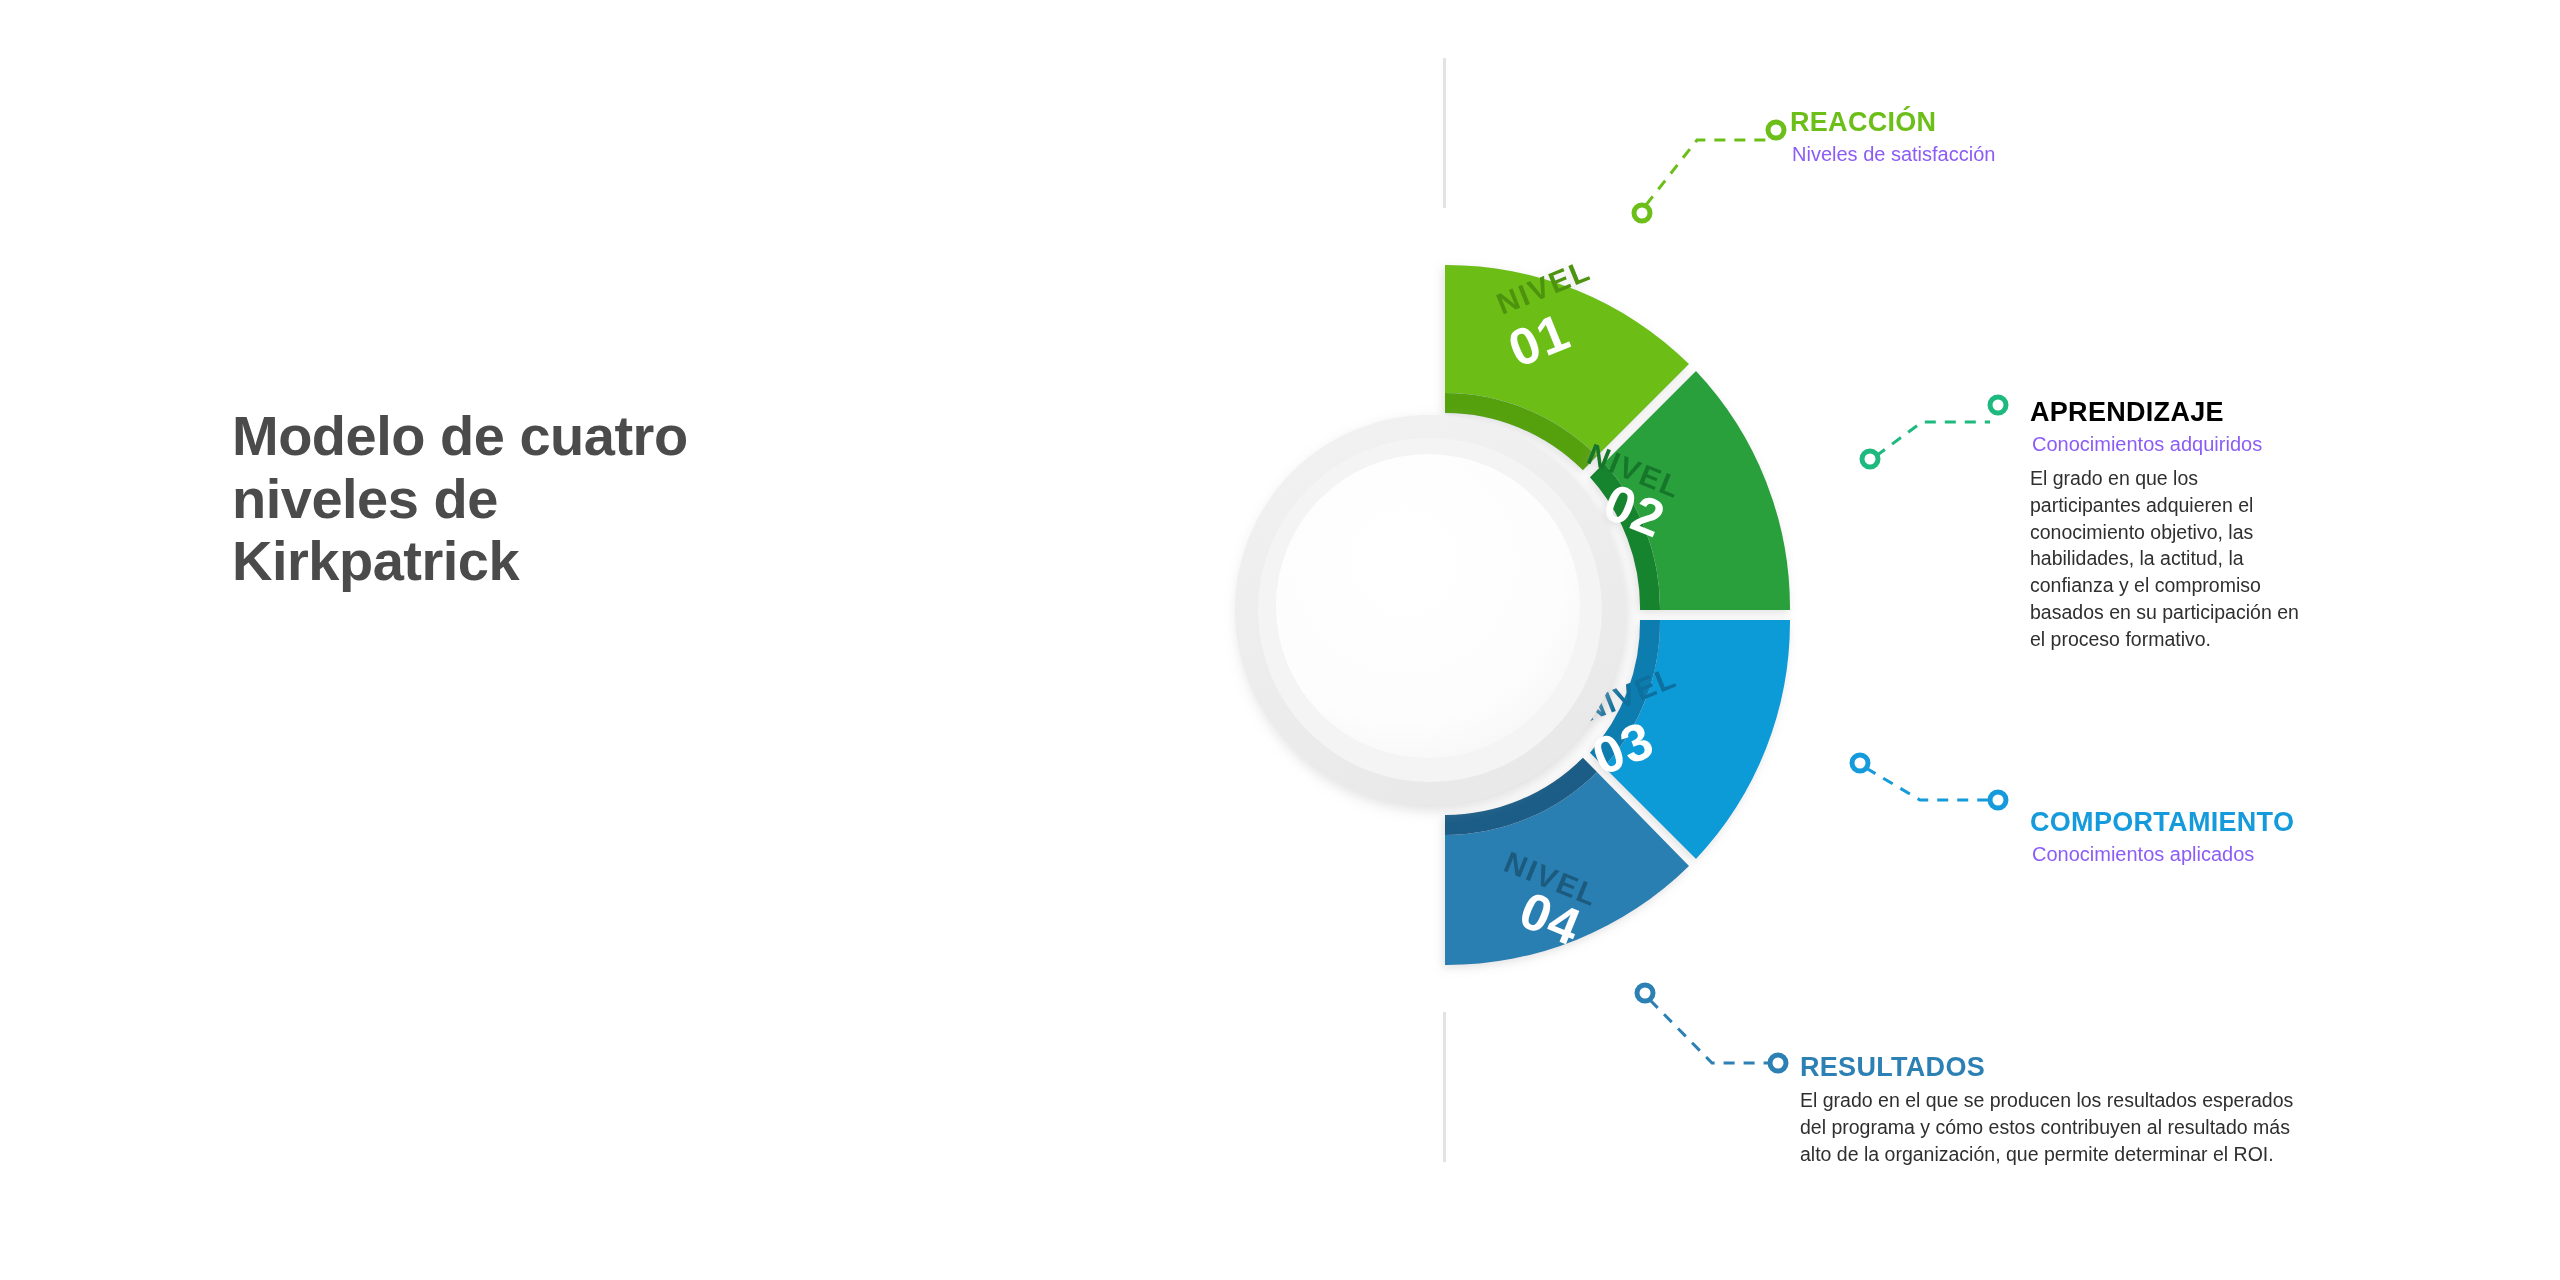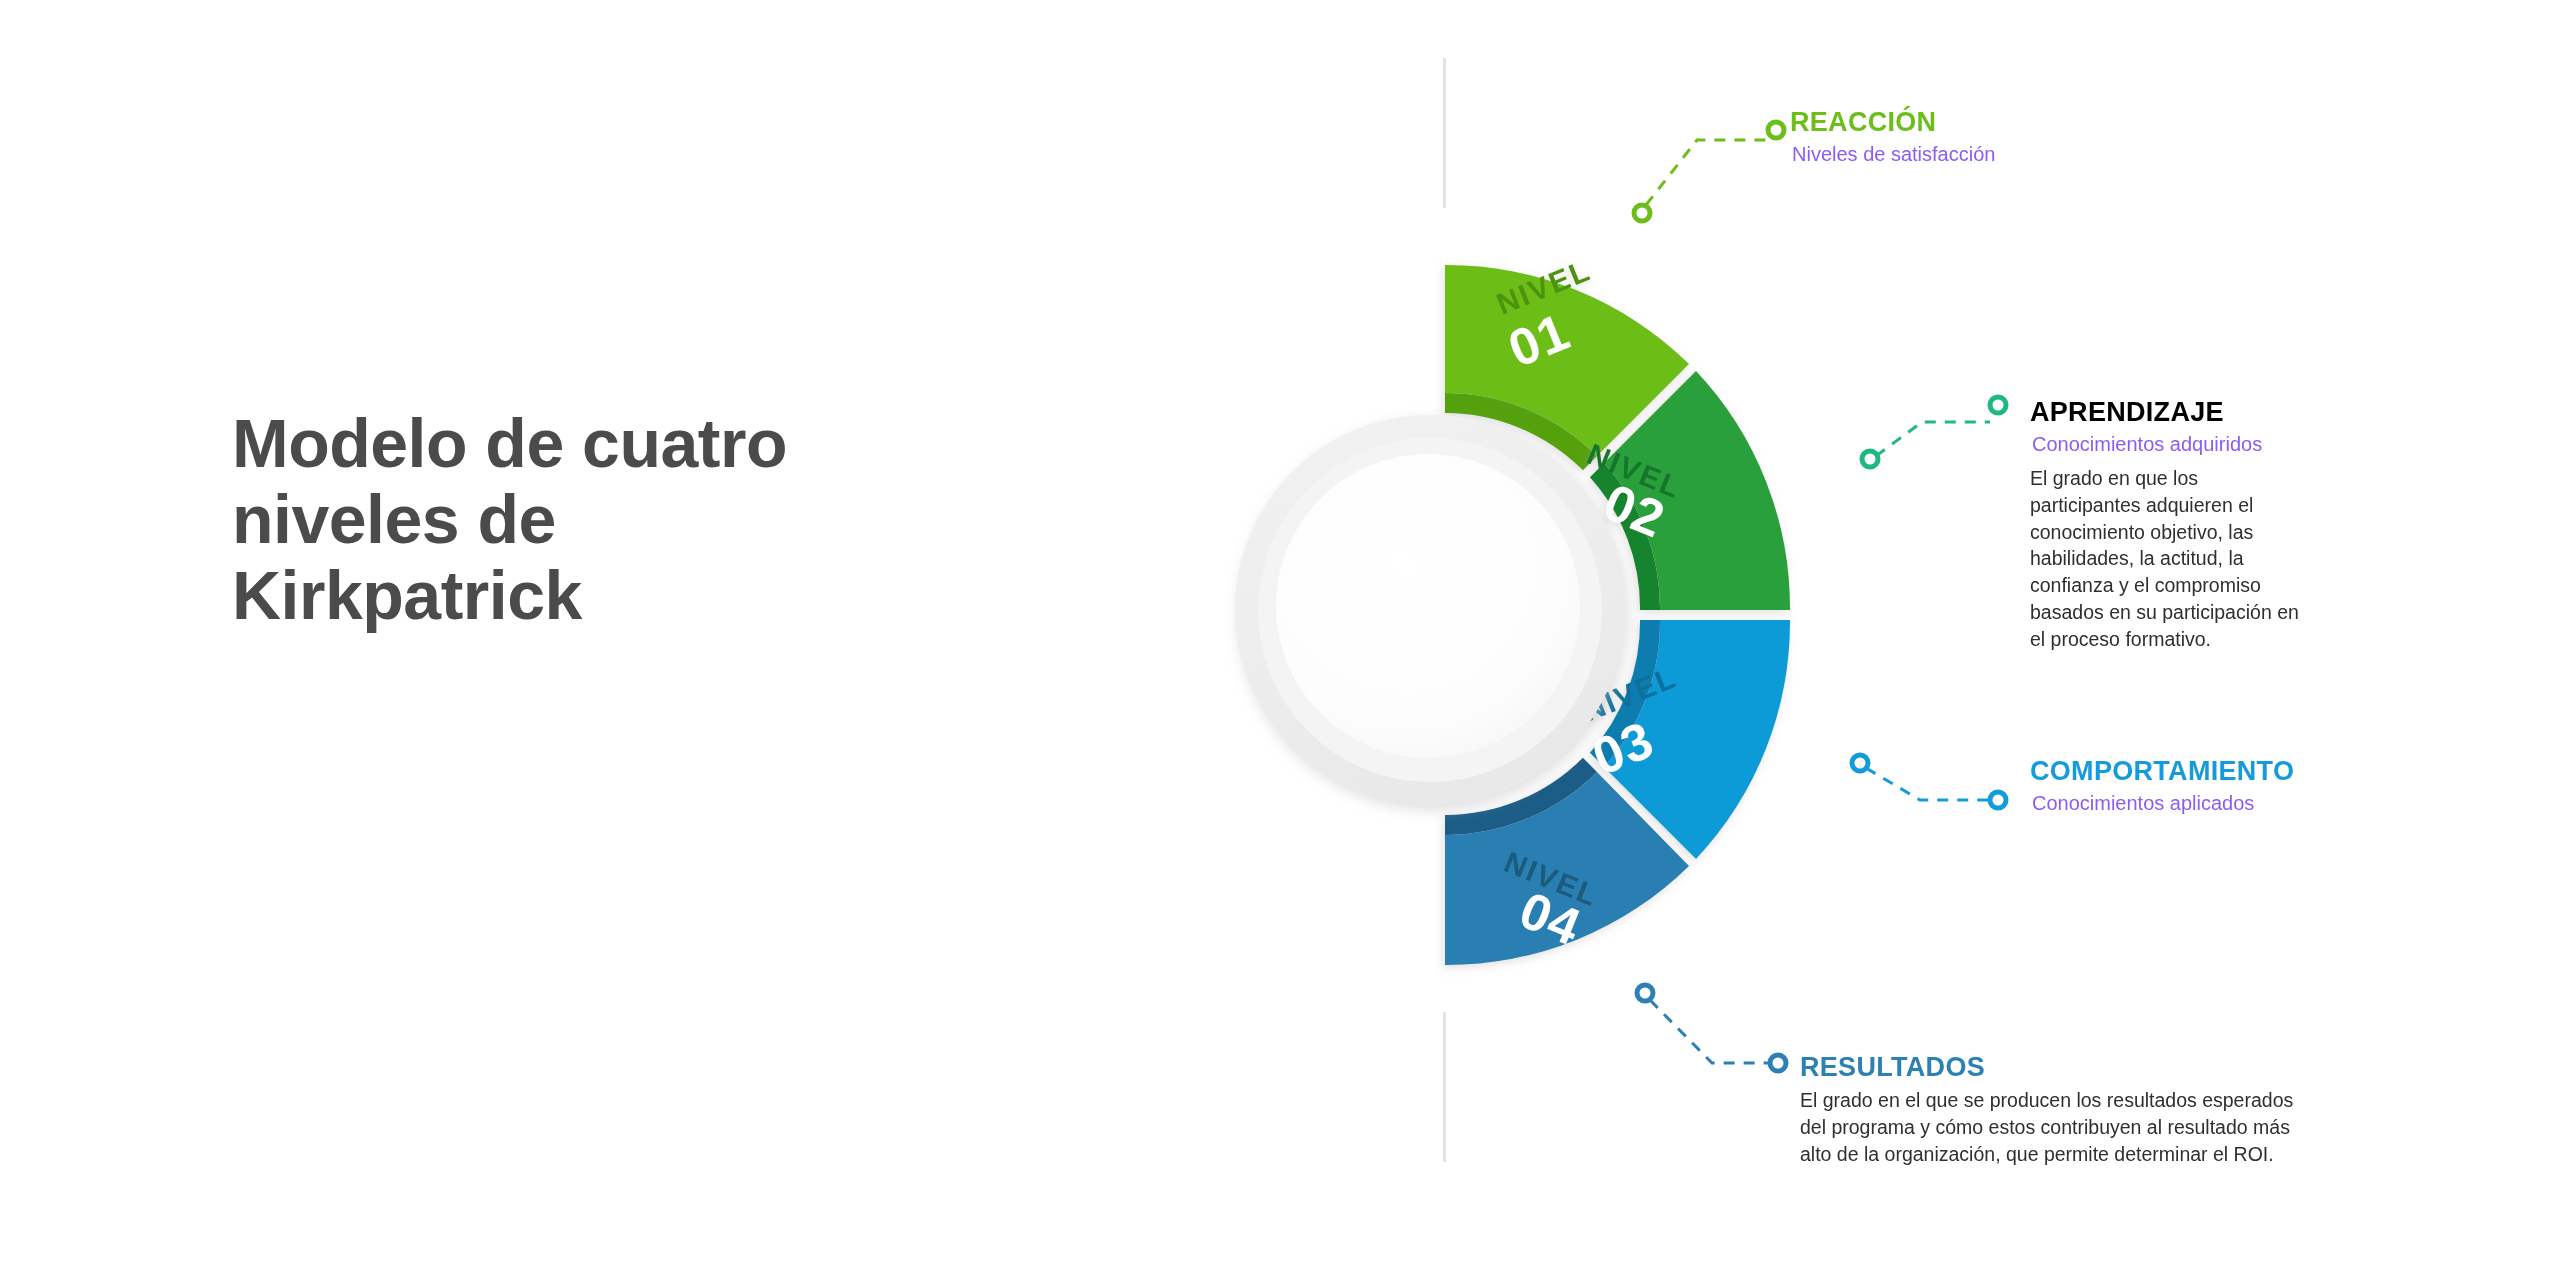--- a/index.html
+++ b/index.html
@@ -15,21 +15,21 @@
     font-family: "Liberation Sans", sans-serif;
     -webkit-font-smoothing: antialiased;
   }
 
   
   #page-title {
     position: absolute;
     left: 232px;
     top: 405px;
     width: 820px;
-    font-size: 68px;
+    font-size: 56px;
     font-weight: bold;
     line-height: 1.12;
     letter-spacing: -0.5px;
     color: #4b4b4b;
     white-space: pre-line;
   }
 
   
   #wheel {
     position: absolute;
@@ -79,21 +79,21 @@
   .callout-desc {
     font-size: 19.5px;
     color: #2f2f2f;
     line-height: 1.37;
     margin: 0;
     white-space: pre-line;
   }
 
   #callout-1 { left: 1790px; top: 100px; width: 360px; }
   #callout-2 { left: 2030px; top: 390px; width: 340px; }
-  #callout-3 { left: 2030px; top: 749px; width: 360px; }
+  #callout-3 { left: 2030px; top: 800px; width: 360px; }
   #callout-4 { left: 1800px; top: 1045px; width: 600px; }
 
   
   #connectors {
     position: absolute;
     left: 0;
     top: 0;
     width: 2560px;
     height: 1280px;
     pointer-events: none;

